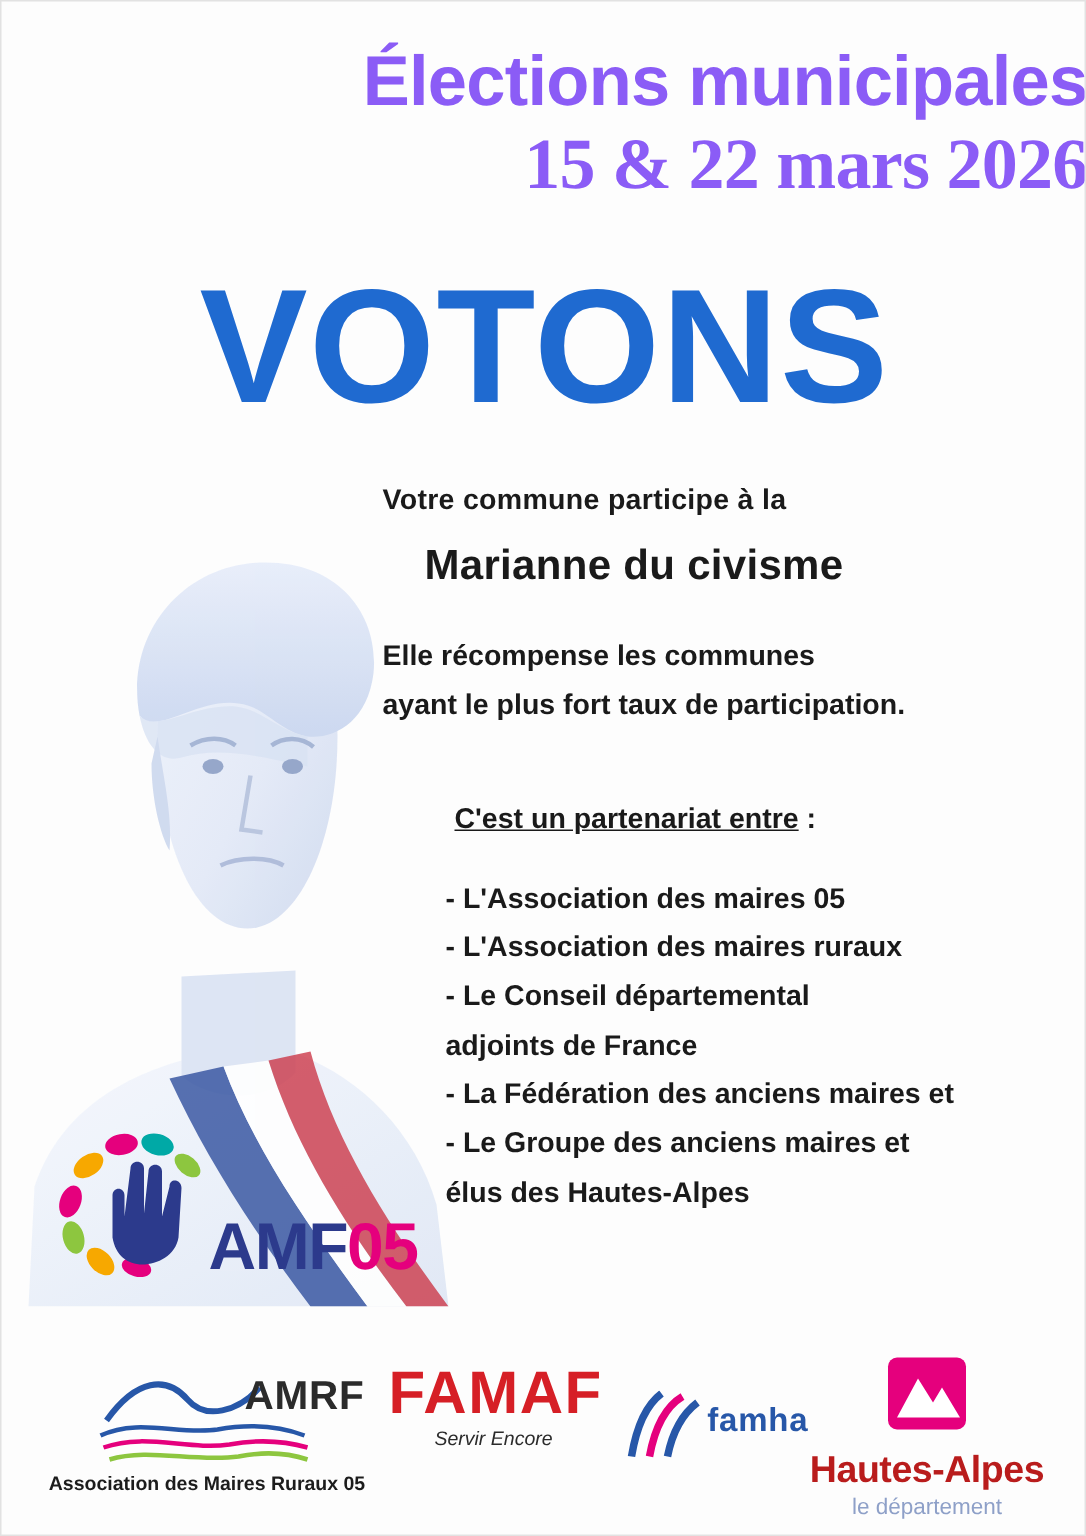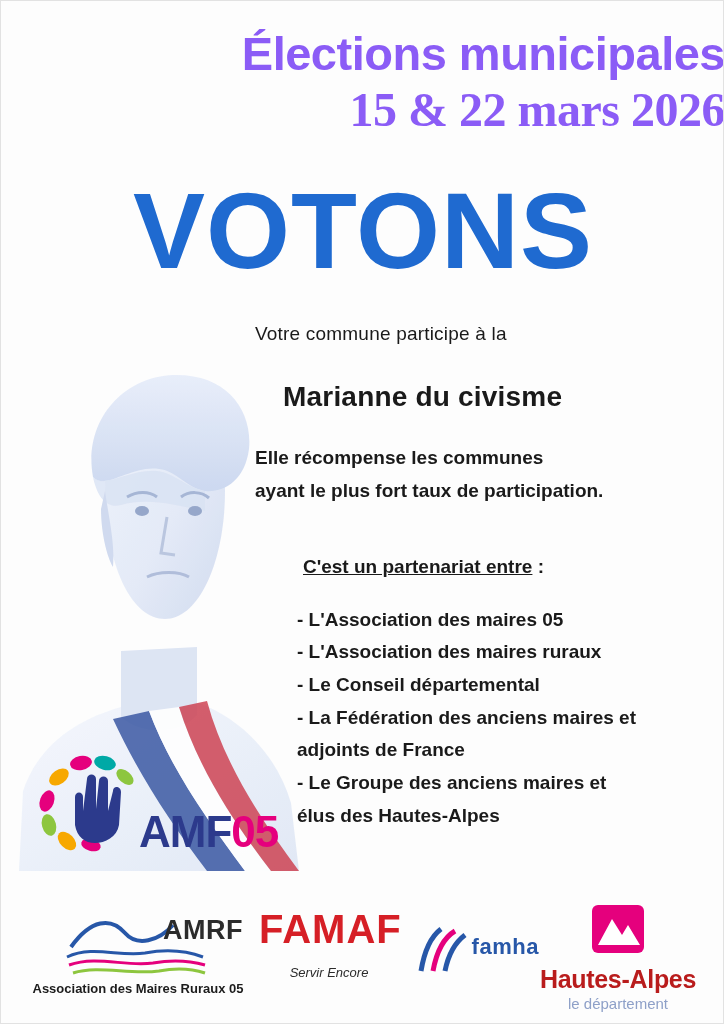--- a/index.html
+++ b/index.html
@@ -72,23 +72,23 @@
   
   .text-col {
     position: absolute;
     left: 248px;
     top: 322px;
     width: 460px;
     color: #1a1a1a;
   }
   .t-participe {
     font-size: 19px;
-    font-weight: normal;
+    font-weight: bold;
     letter-spacing: 0.2px;
-    margin-bottom: 36px;
+    margin-bottom: 16px;
     padding-left: 6px;
   }
   .t-marianne {
     font-size: 28px;
     font-weight: bold;
     letter-spacing: 0.2px;
     margin-bottom: 28px;
     padding-left: 34px;
   }
   .t-recompense {
@@ -178,21 +178,21 @@
     font-size: 40px;
     font-weight: bold;
     color: #d61f26;
     letter-spacing: 1px;
     line-height: 1;
   }
   .logo-famaf .famaf-sub {
     font-size: 13px;
     font-style: italic;
     color: #2b2b2b;
-    margin-top: 16px;
+    margin-top: 2px;
   }
   .logo-famha { left: 404px; top: 26px; width: 140px; }
   .logo-famha .famha-word {
     font-size: 22px;
     font-weight: bold;
     color: #2757a8;
     letter-spacing: 0.5px;
   }
   .logo-ha { left: 524px; top: 2px; width: 186px; }
   .logo-ha .ha-name {
@@ -268,22 +268,22 @@
       <div>Elle récompense les communes</div>
       <div>ayant le plus fort taux de participation.</div>
     </div>
     <div class="t-partenariat">
       <span class="ul">C'est un partenariat entre</span><span> :</span>
     </div>
     <ul class="partners">
       <li>- L'Association des maires 05</li>
       <li>- L'Association des maires ruraux</li>
       <li>- Le Conseil départemental</li>
+      <li>adjoints de France</li>
       <li>- La Fédération des anciens maires et</li>
-      <li>adjoints de France</li>
       <li>- Le Groupe des anciens maires et</li>
       <li>élus des Hautes-Alpes</li>
     </ul>
   </div>
 
   <div class="amf05">
     <svg width="280" height="110" viewBox="0 0 280 110" aria-hidden="true">
 
       <ellipse cx="30" cy="28" rx="11" ry="7" transform="rotate(-35 30 28)" fill="#f7a800"></ellipse>
       <ellipse cx="52" cy="14" rx="11" ry="7" transform="rotate(-10 52 14)" fill="#e5007d"></ellipse>

